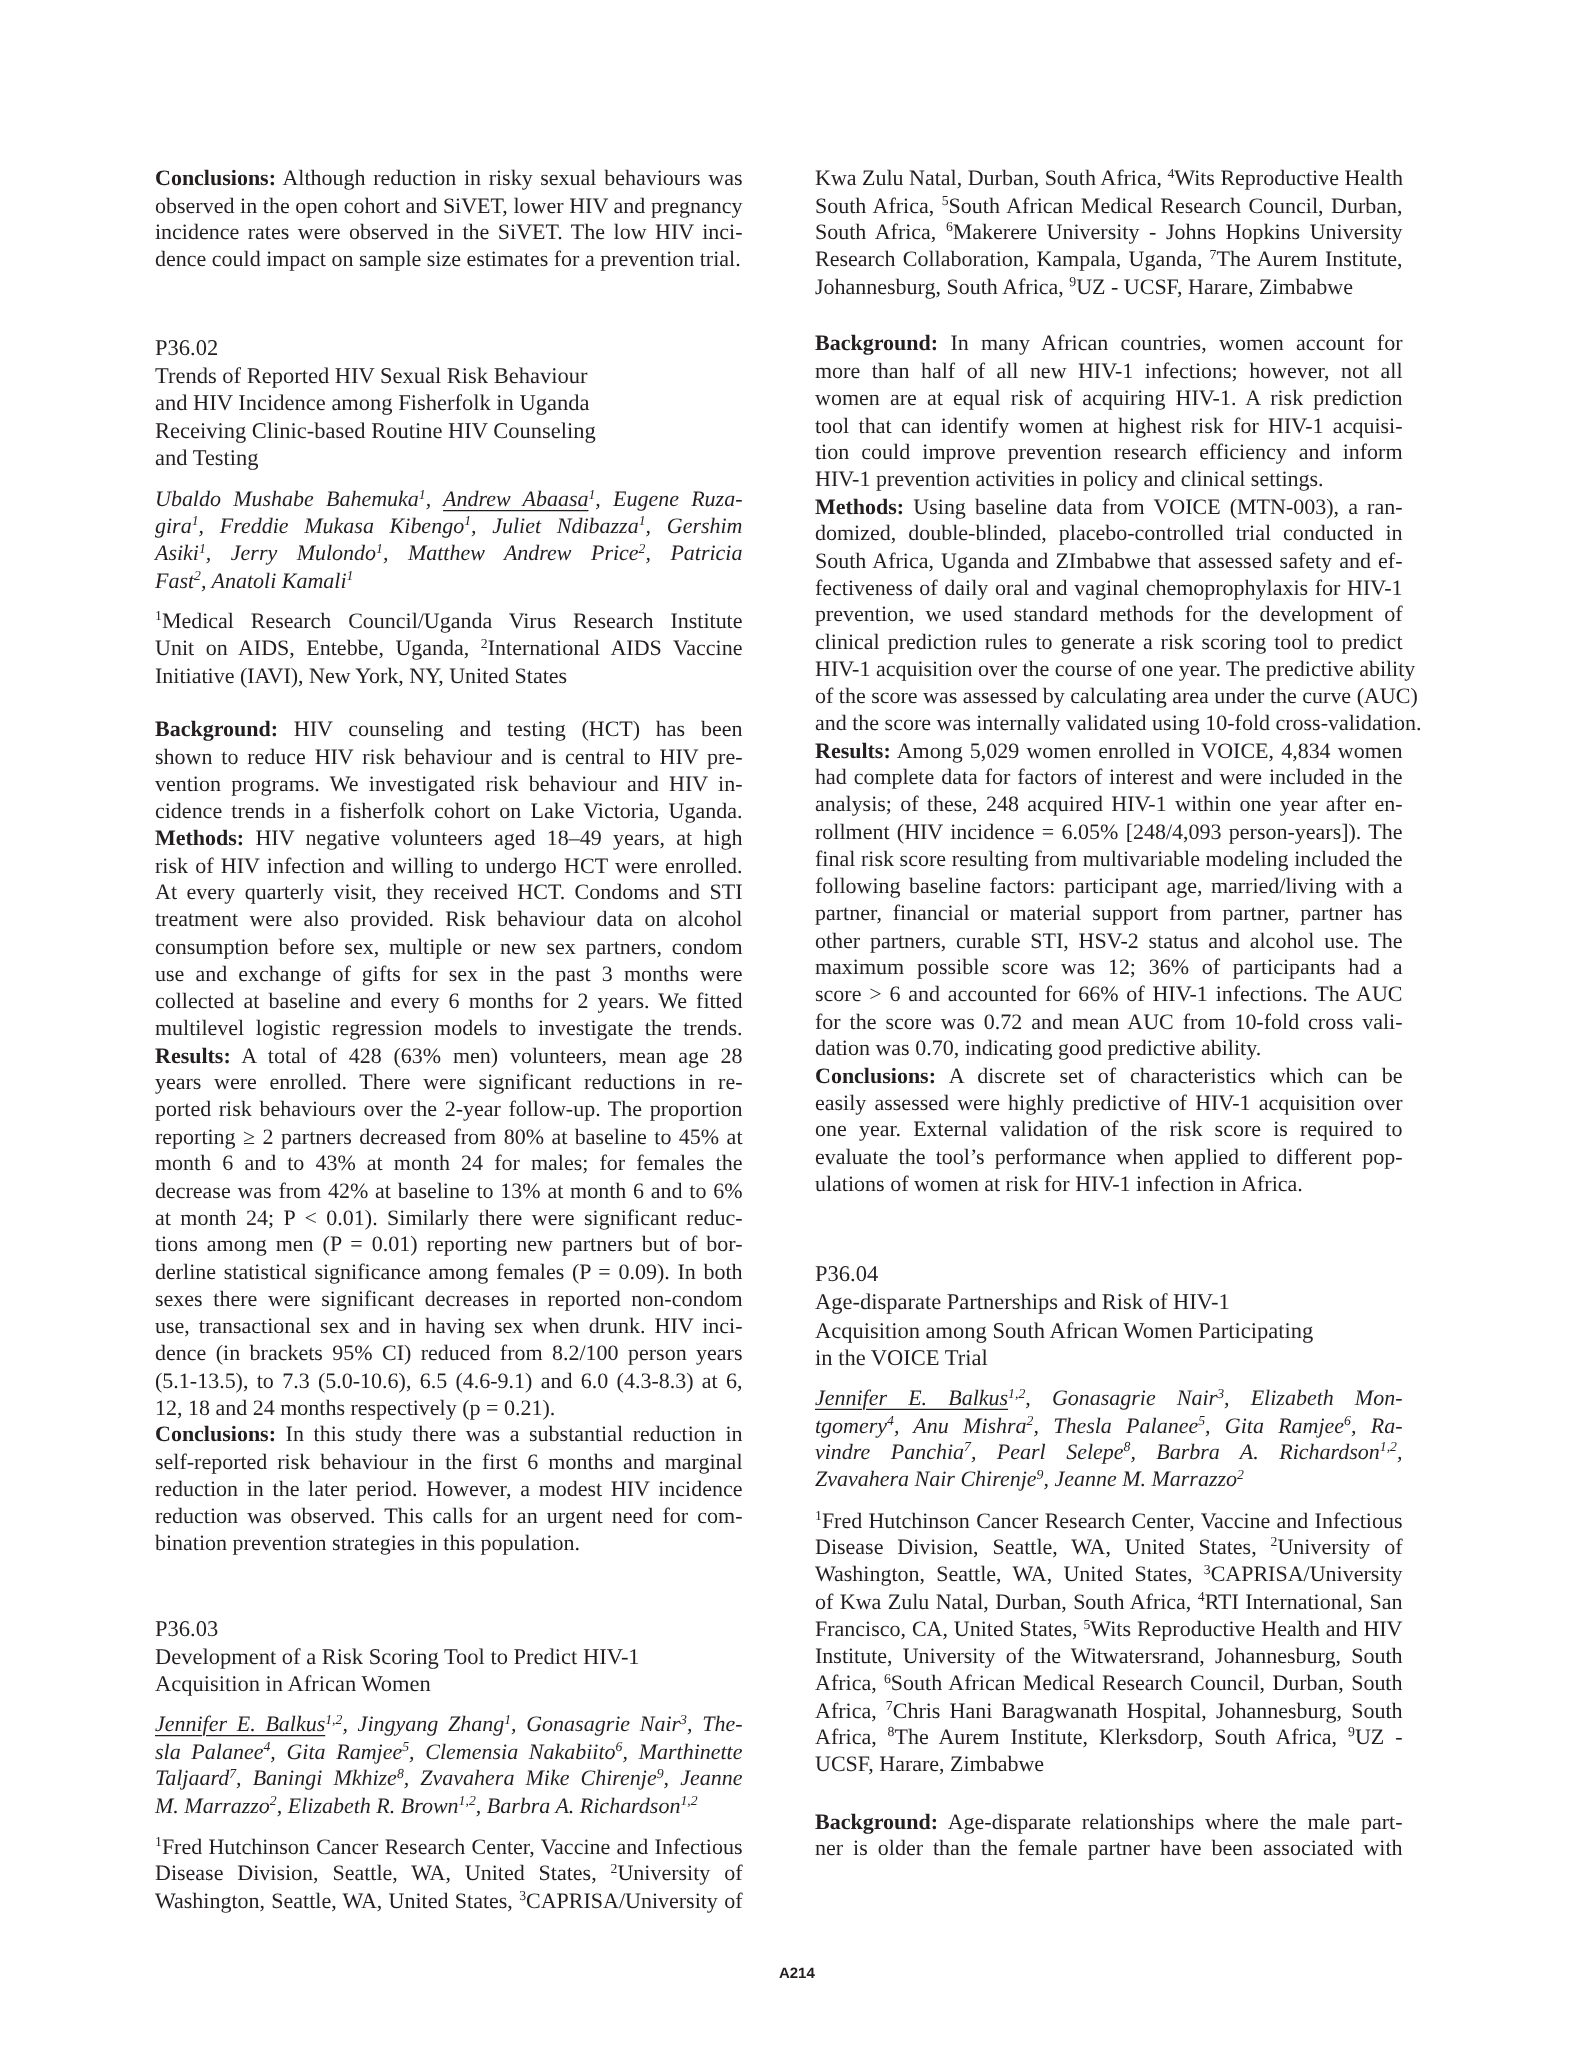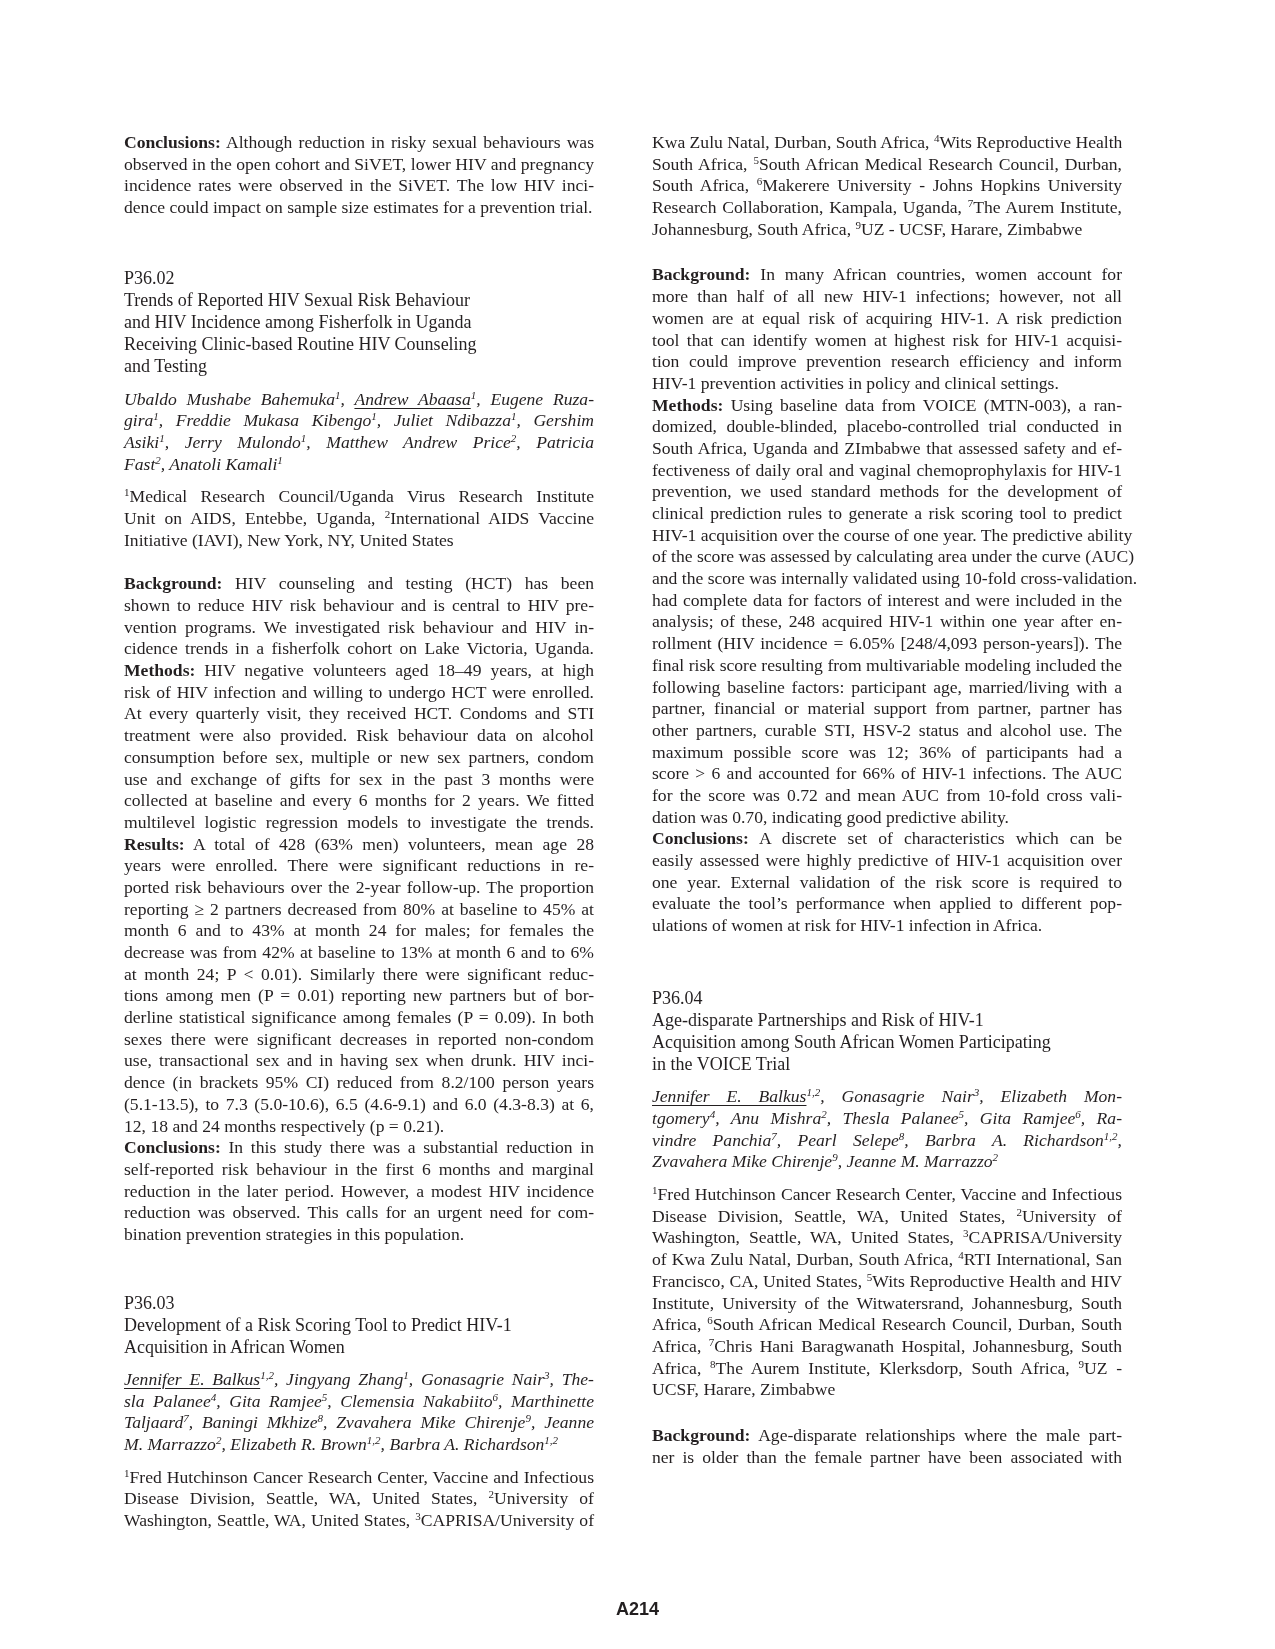--- a/index.html
+++ b/index.html
@@ -20,23 +20,22 @@
   .it { font-style: italic; }
   .abs-id { font-weight: normal; font-size: 18px; line-height: 22px; height: 22px; white-space: nowrap; }
   .abs-title { font-weight: normal; font-size: 18px; line-height: 22.2px; height: 22.2px; white-space: nowrap; }
   sup { font-size: 11px; line-height: 0; vertical-align: 6px; }
   u { text-decoration-thickness: 1px; text-underline-offset: 3px; }
   .gap-s { height: 11px; }
   .gap-m { height: 22px; }
   .gap-l { height: 44px; }
   .page-num {
     position: absolute; top: 1571px; left: 0; width: 1275px; text-align: center;
-    font-family: "Liberation Sans", "DejaVu Sans", sans-serif; font-weight: bold; font-size: 18px;
+    font-family: "Liberation Sans", "DejaVu Sans", sans-serif; font-weight: bold; font-size: 12px;
     color: #231f20;
-    margin-top: 28px;
   }
 </style>
 </head>
 <body>
 
 <div class="col col-left">
 
   <section>
     <span class="line"><b>Conclusions:</b><span> Although reduction in risky sexual behaviours was</span></span>
     <span class="line">observed in the open cohort and SiVET, lower HIV and pregnancy</span>
@@ -152,20 +151,21 @@
       <span class="line last">HIV-1 prevention activities in policy and clinical settings.</span>
       <span class="line"><b>Methods:</b><span> Using baseline data from VOICE (MTN-003), a ran-</span></span>
       <span class="line">domized, double-blinded, placebo-controlled trial conducted in</span>
       <span class="line">South Africa, Uganda and ZImbabwe that assessed safety and ef-</span>
       <span class="line">fectiveness of daily oral and vaginal chemoprophylaxis for HIV-1</span>
       <span class="line">prevention, we used standard methods for the development of</span>
       <span class="line">clinical prediction rules to generate a risk scoring tool to predict</span>
       <span class="line">HIV-1 acquisition over the course of one year. The predictive ability</span>
       <span class="line">of the score was assessed by calculating area under the curve (AUC)</span>
       <span class="line">and the score was internally validated using 10-fold cross-validation.</span>
+      <span class="line"><b>Results:</b><span> Among 5,029 women enrolled in VOICE, 4,834 women</span></span>
       <span class="line">had complete data for factors of interest and were included in the</span>
       <span class="line">analysis; of these, 248 acquired HIV-1 within one year after en-</span>
       <span class="line">rollment (HIV incidence = 6.05% [248/4,093 person-years]). The</span>
       <span class="line">final risk score resulting from multivariable modeling included the</span>
       <span class="line">following baseline factors: participant age, married/living with a</span>
       <span class="line">partner, financial or material support from partner, partner has</span>
       <span class="line">other partners, curable STI, HSV-2 status and alcohol use. The</span>
       <span class="line">maximum possible score was 12; 36% of participants had a</span>
       <span class="line">score &gt; 6 and accounted for 66% of HIV-1 infections. The AUC</span>
       <span class="line">for the score was 0.72 and mean AUC from 10-fold cross vali-</span>
@@ -185,21 +185,21 @@
     <div class="abs-id">P36.04</div>
     <div class="abs-title">Age-disparate Partnerships and Risk of HIV-1</div>
     <div class="abs-title">Acquisition among South African Women Participating</div>
     <div class="abs-title">in the VOICE Trial</div>
     <div class="gap-s"></div>
 
     <div class="it">
       <span class="line"><u>Jennifer E. Balkus</u><sup>1,2</sup><span>, Gonasagrie Nair</span><sup>3</sup><span>, Elizabeth Mon-</span></span>
       <span class="line"><span>tgomery</span><sup>4</sup><span>, Anu Mishra</span><sup>2</sup><span>, Thesla Palanee</span><sup>5</sup><span>, Gita Ramjee</span><sup>6</sup><span>, Ra-</span></span>
       <span class="line"><span>vindre Panchia</span><sup>7</sup><span>, Pearl Selepe</span><sup>8</sup><span>, Barbra A. Richardson</span><sup>1,2</sup><span>,</span></span>
-      <span class="line last"><span>Zvavahera Mike Chirenje</span><sup>9</sup><span>, Jeanne M. Marrazzo</span><sup>2</sup></span>
+      <span class="line last"><span>Zvavahera Nair Chirenje</span><sup>9</sup><span>, Jeanne M. Marrazzo</span><sup>2</sup></span>
     </div>
     <div class="gap-s"></div>
 
     <div>
       <span class="line"><sup>1</sup><span>Fred Hutchinson Cancer Research Center, Vaccine and Infectious</span></span>
       <span class="line"><span>Disease Division, Seattle, WA, United States, </span><sup>2</sup><span>University of</span></span>
       <span class="line"><span>Washington, Seattle, WA, United States, </span><sup>3</sup><span>CAPRISA/University</span></span>
       <span class="line"><span>of Kwa Zulu Natal, Durban, South Africa, </span><sup>4</sup><span>RTI International, San</span></span>
       <span class="line"><span>Francisco, CA, United States, </span><sup>5</sup><span>Wits Reproductive Health and HIV</span></span>
       <span class="line">Institute, University of the Witwatersrand, Johannesburg, South</span>

